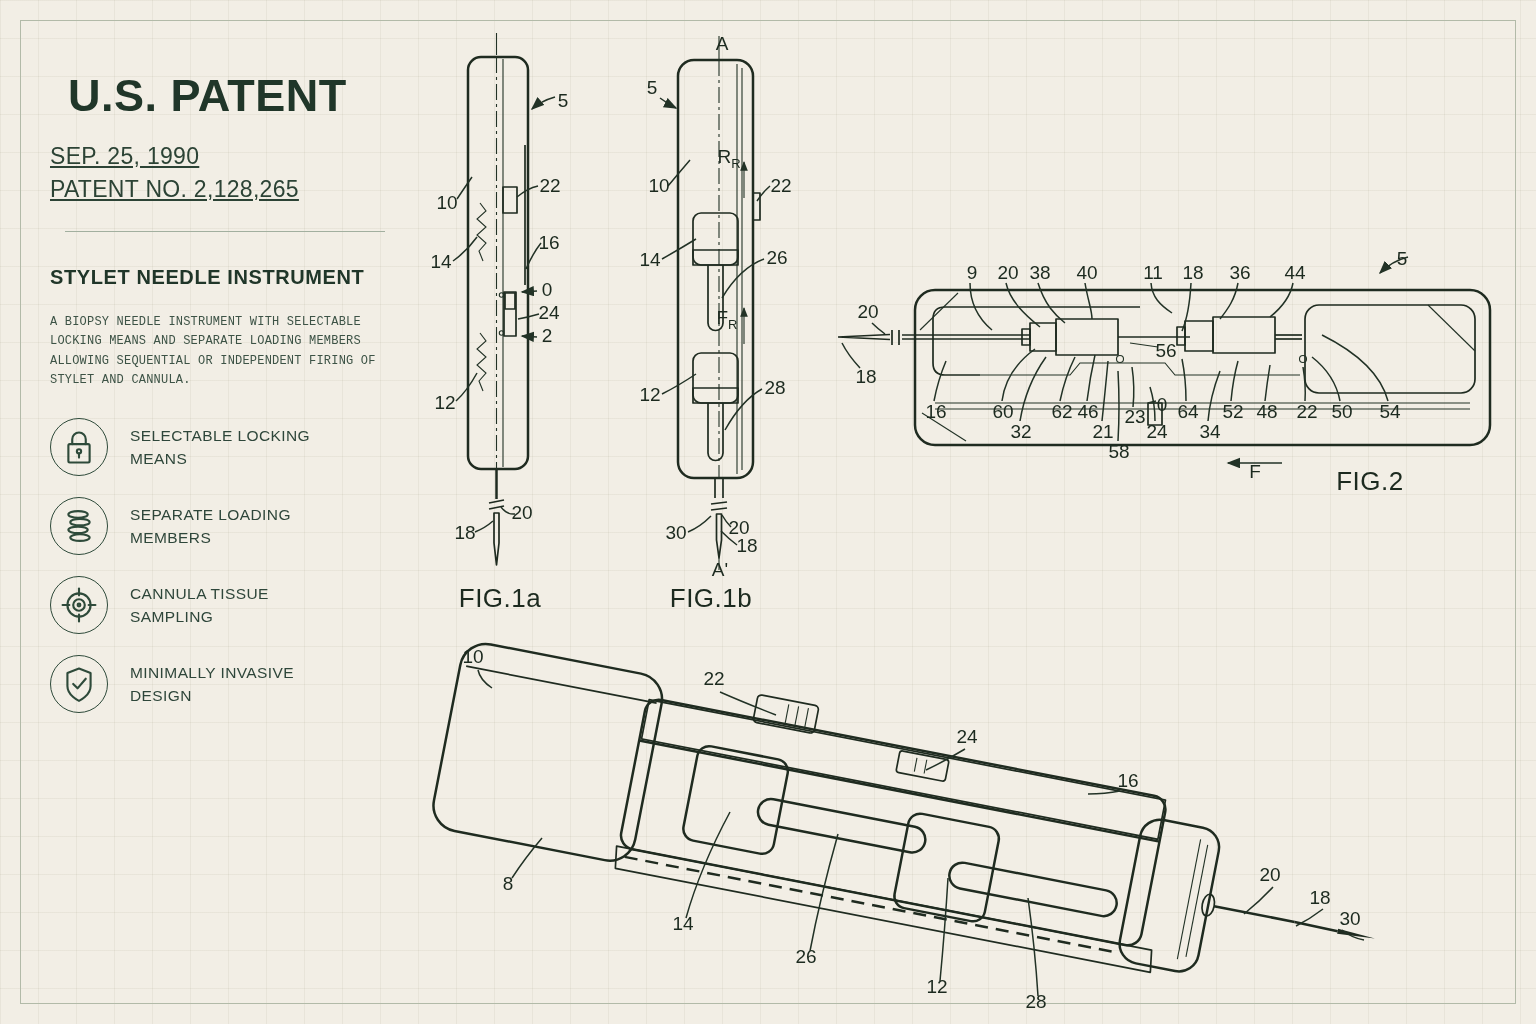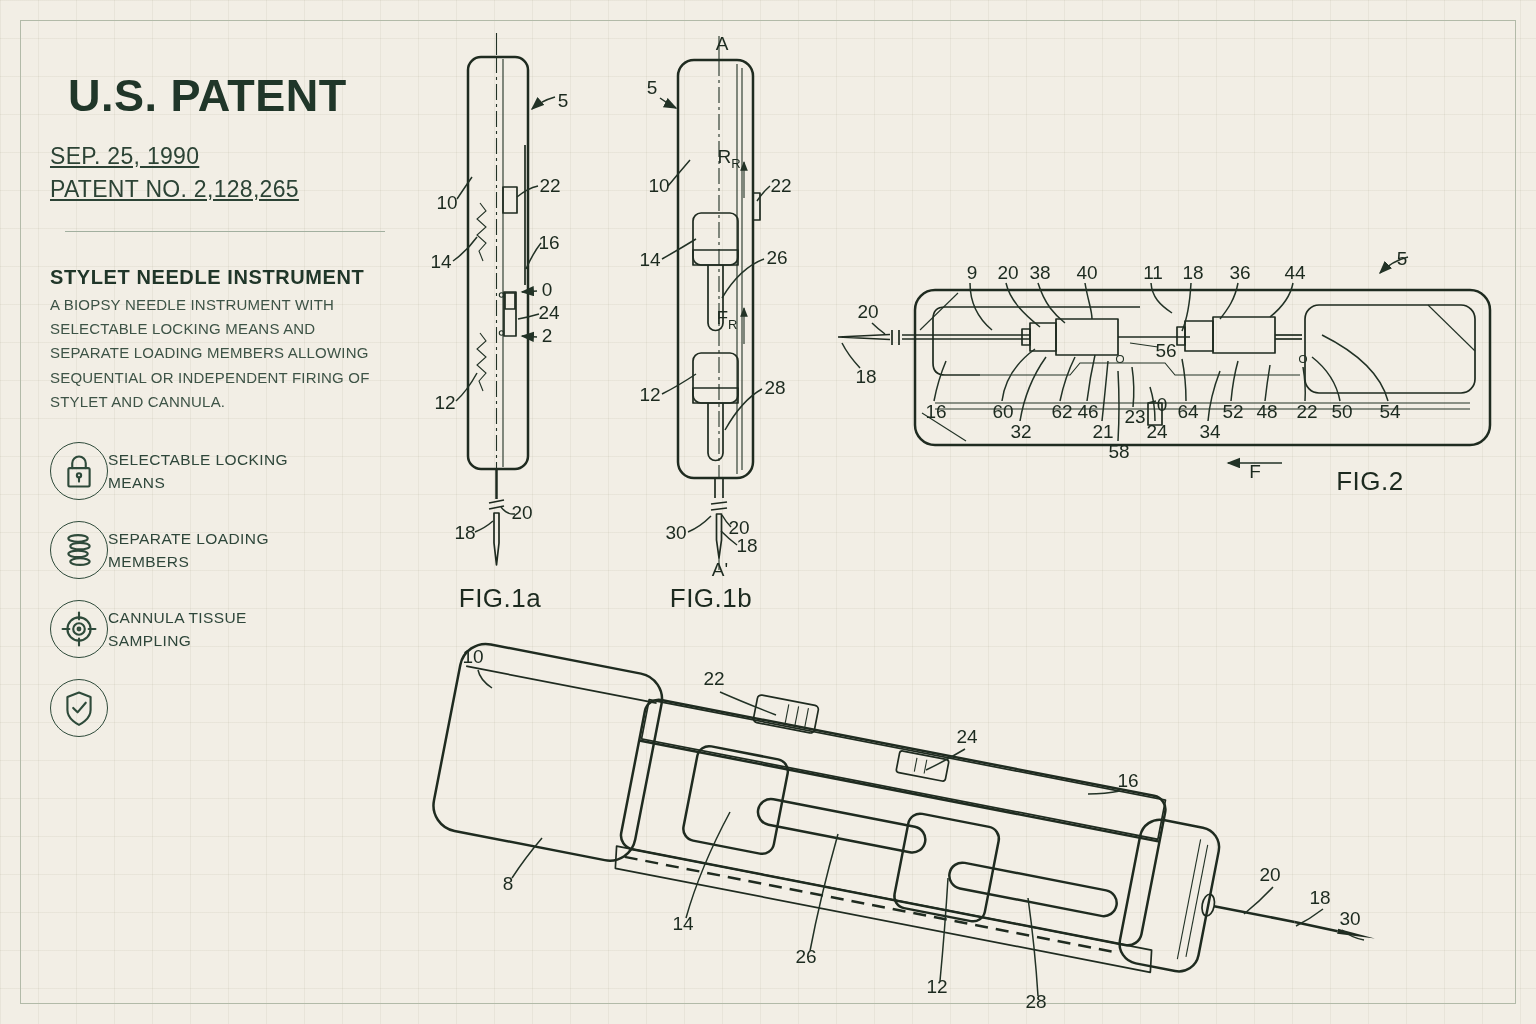--- a/index.html
+++ b/index.html
@@ -14,23 +14,23 @@
     color:#22382b;
   }
   .inner-frame{position:absolute; inset:20px; border:1.5px solid #b2baa8; pointer-events:none;}
 
   
   .left-col{position:absolute; left:50px; top:52px; width:350px;}
   .title{font-size:45px; font-weight:700; letter-spacing:0.5px; color:#203629; margin:18px;}
   .meta{margin-top:18px; font-size:23px; line-height:1.45; letter-spacing:0.3px; color:#2c4335;text-decoration:underline;}
   .divider{margin-top:24px; width:320px; border:0; border-top:1.5px solid #a2af9f;}
   .section-heading{margin-top:34px; font-size:20px; font-weight:700; letter-spacing:0.6px; color:#203629;}
-  .abstract{margin-top:4px; width:338px; font-size:15px; line-height:1.62; letter-spacing:0.2px; color:#3d5346;}
+  .abstract{margin-top:24px; width:338px; font-size:12px; line-height:1.62; letter-spacing:0.2px; color:#3d5346;font-family:Liberation Mono, monospace;}
   .features{margin-top:28px; display:flex; flex-direction:column; gap:21px;}
-  .feature{display:flex; align-items:center; }
+  .feature{display:flex; align-items:center; gap:22px;}
   .feature-icon{width:56px; height:56px; border:1.8px solid #2e4a3a; border-radius:50%;
     display:flex; align-items:center; justify-content:center; flex:0 0 auto;}
   .feature-icon svg{stroke:#2e4a3a; fill:none; stroke-width:2.2; stroke-linecap:round; stroke-linejoin:round;}
   .feature-label{font-size:15.5px; line-height:1.5; letter-spacing:0.4px; color:#2e463a; width:210px;}
 
   
   .fig{position:absolute;}
   .fig svg{display:block; overflow:visible;}
   .s-bold{stroke:#1f2b20; stroke-width:2.5; fill:none; stroke-linejoin:round;}
   .s-med{stroke:#1f2b20; stroke-width:1.7; fill:none; stroke-linejoin:round;}
@@ -93,20 +93,21 @@
         </span>
         <span class="feature-label">CANNULA TISSUE SAMPLING</span>
       </div>
       <div class="feature">
         <span class="feature-icon">
           <svg width="58" height="58" viewBox="0 0 58 58">
             <path d="M29,13 L41,17.5 V31 C41,41 29,46.5 29,46.5 C29,46.5 17,41 17,31 V17.5 Z"></path>
             <path d="M23,29 L27.5,33.5 L36,23.5"></path>
           </svg>
         </span>
+        <span class="feature-label">MINIMALLY INVASIVE DESIGN</span>
       </div>
     </div>
   </div>
 
   <div class="fig" style="left:425px; top:25px;">
     <svg width="175" height="560" viewBox="0 0 175 560">
       <defs>
         <marker id="arw1a" markerWidth="10" markerHeight="8" refX="8" refY="3.5" orient="auto">
           <path d="M0,0 L9,3.5 L0,7 Z" fill="#223226"></path>
         </marker>

